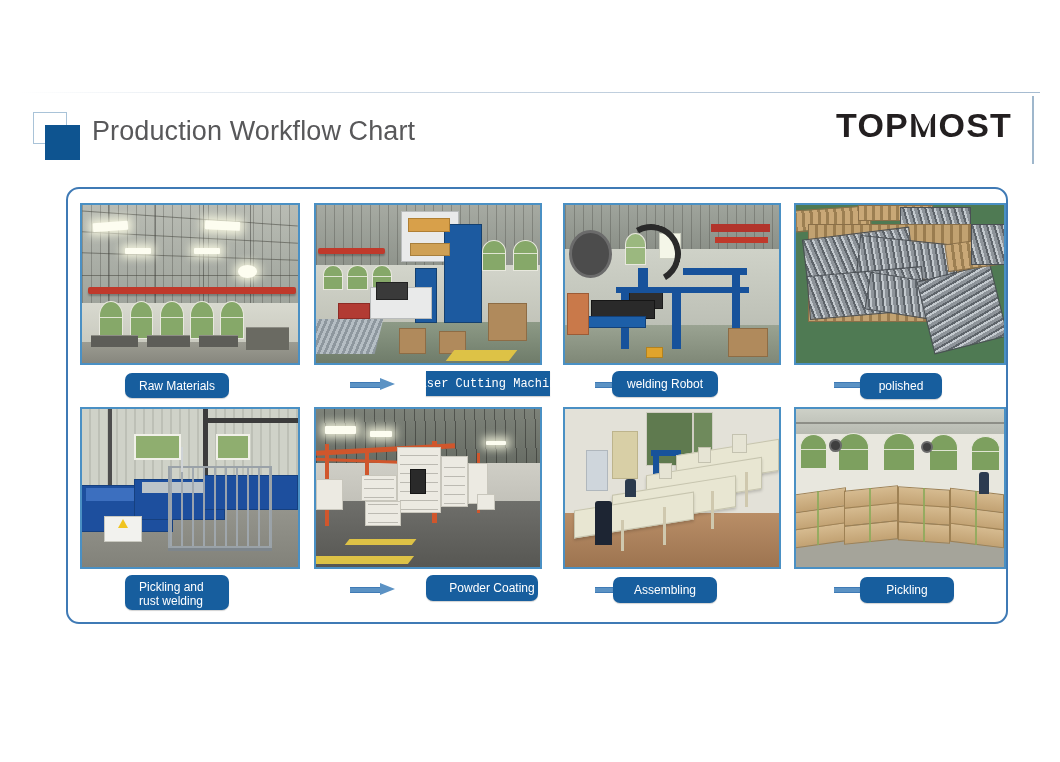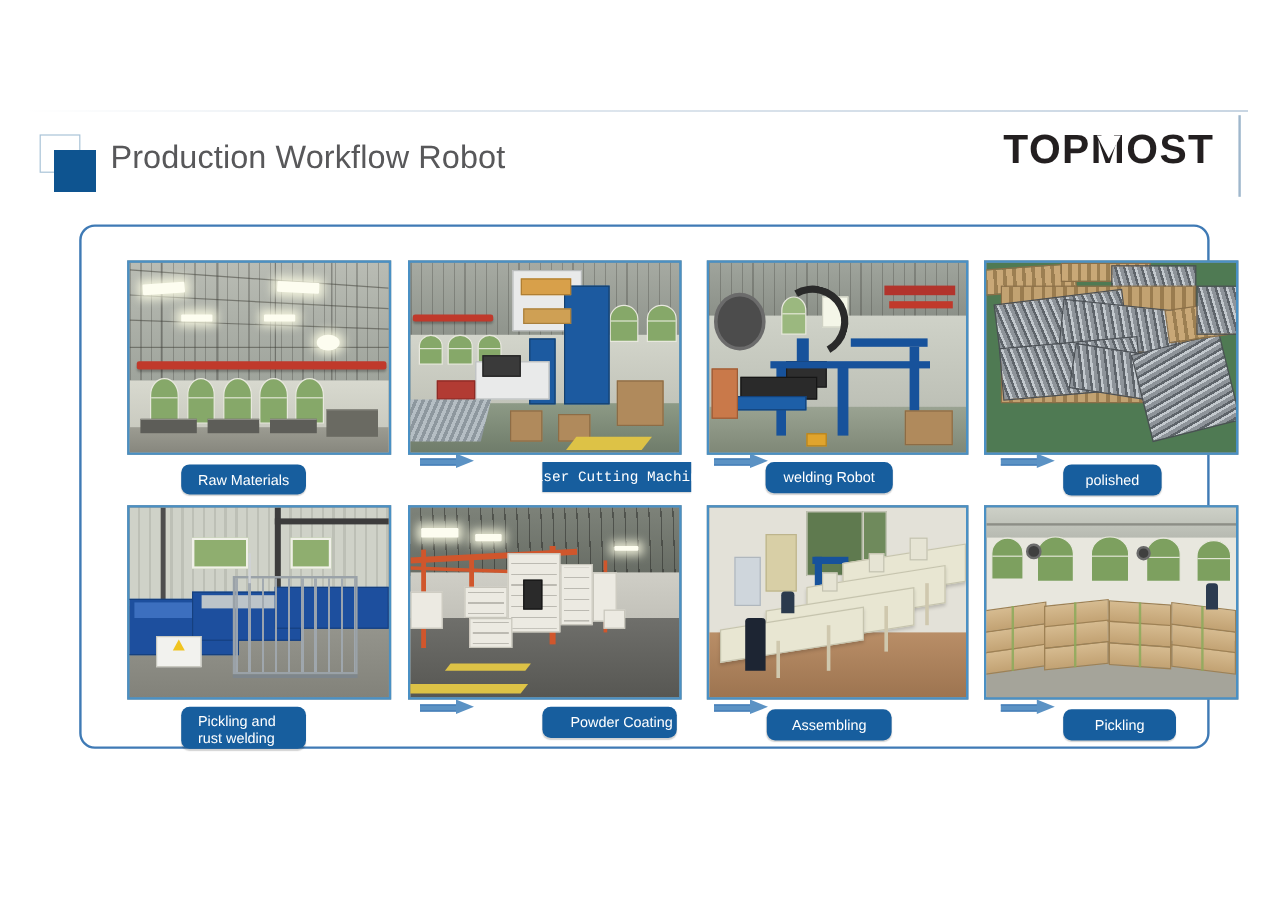--- a/index.html
+++ b/index.html
@@ -128,22 +128,21 @@
     left: 0;
     width: 942px;
     height: 210px;
   }
   .row-1 { top: 8px; }
   .row-2 { top: 212px; }
 
   
   .cell {
     position: absolute;
-    top: 20px;
-    margin-left: 26px;
+    top: 6px;
   }
   .photo {
     position: relative;
     border: 2.5px solid #4a90c4;
     box-sizing: border-box;
     overflow: hidden;
     background: #8a8f8a;
   }
   .photo-inner {
     position: absolute;
@@ -436,21 +435,21 @@
 
 <div class="header">
 
   <div class="header-rule"></div>
 
   <div class="title-mark">
     <div class="sq-outline"></div>
     <div class="sq-fill"></div>
   </div>
 
-  <div class="page-title">Production Workflow Robot</div>
+  <div class="page-title">Production Workflow Chart</div>
 
   <div class="logo">
     <div class="logo-text"><span>TOP</span><span class="logo-m"><span>M</span><span class="m-tri"></span></span><span>OST</span></div>
   </div>
   <div class="logo-divider"></div>
 </div>
 
 <div class="workflow-frame">
 
   <div class="row row-1">

